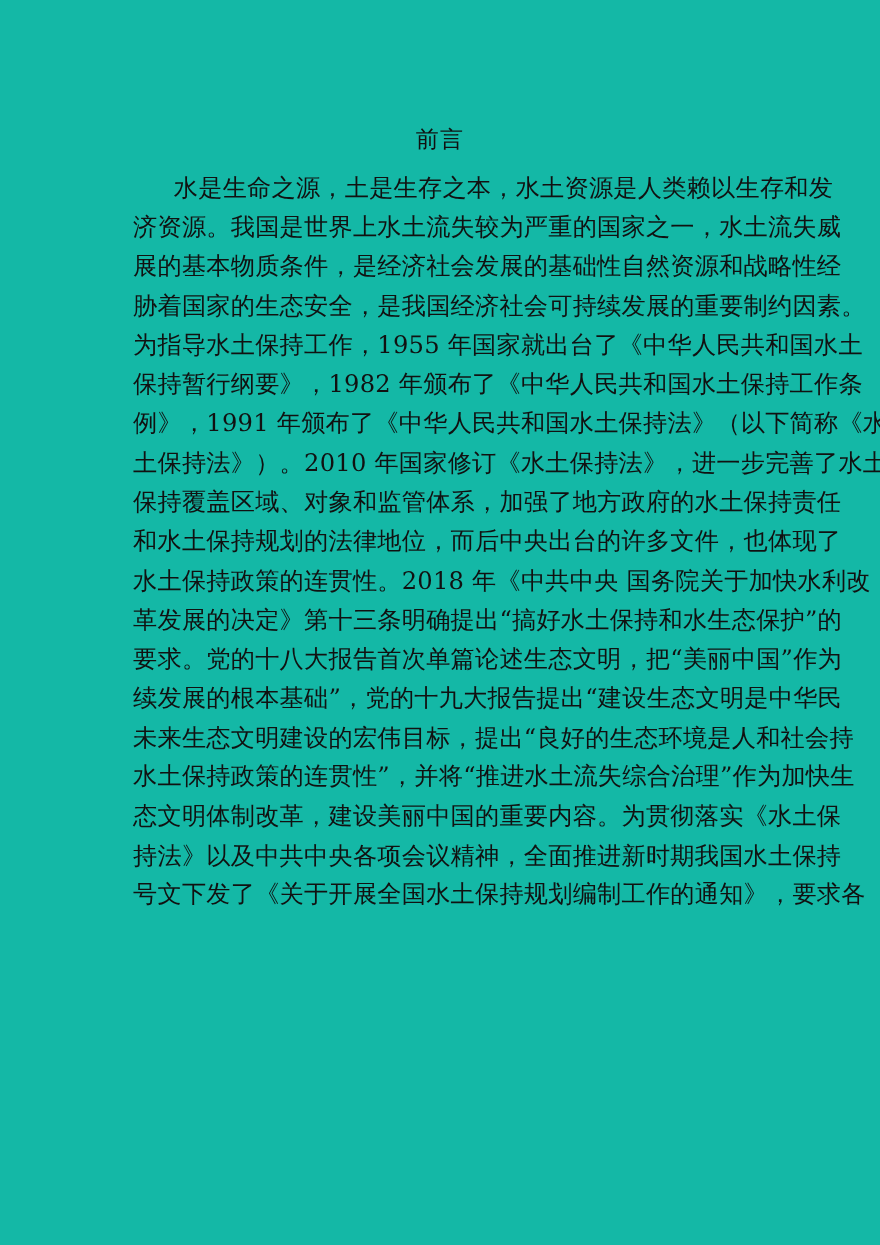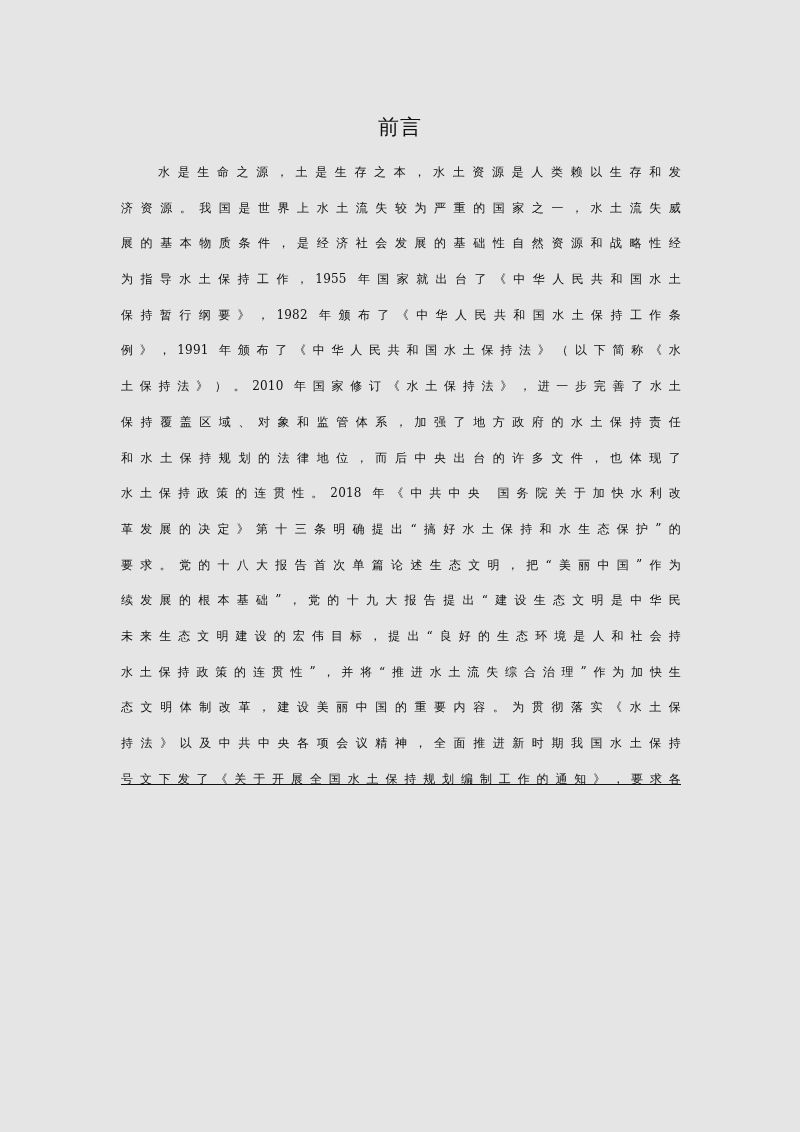--- a/index.html
+++ b/index.html
@@ -12,69 +12,69 @@
       height: 1132px;
       position: relative;
       overflow: hidden;
       color: #111111;
     }
     .page {
       position: absolute;
       left: 0; top: 0;
       width: 800px;
       height: 1132px;
-      background: #e5e5e5;
+      background: #14b8a6;
     }
     .title {
       position: absolute;
       top: 113px;
       left: 0;
       width: 800px;
       text-align: center;
       font-family: "DejaVu Sans", sans-serif;
       font-size: 21px;
       line-height: 28px;
       color: #111;
       letter-spacing: 1px;
     }
     .body-text {
       position: absolute;
       left: 121px;
       top: 157px;
       width: 560px;
       font-family: "DejaVu Serif", "Liberation Serif", serif;
-      font-size: 12px;
+      font-size: 22px;
       color: #111;
     }
     .line {
       height: 35.7px;
       line-height: 30px;
       white-space: nowrap;
       text-align: justify;
       text-align-last: justify;
       letter-spacing: 0.2px;
     }
     .line.first {
       padding-left: 37px;
     }
     .line.last {
       text-align-last: justify;
-      text-decoration: underline;
     }
   </style>
 </head>
 <body>
 
 <div class="page">
   <div class="title">前言</div>
 
   <div class="body-text">
     <div class="line first">水是生命之源，土是生存之本，水土资源是人类赖以生存和发</div>
     <div class="line">济资源。我国是世界上水土流失较为严重的国家之一，水土流失威</div>
     <div class="line">展的基本物质条件，是经济社会发展的基础性自然资源和战略性经</div>
+    <div class="line">胁着国家的生态安全，是我国经济社会可持续发展的重要制约因素。</div>
     <div class="line">为指导水土保持工作，1955 年国家就出台了《中华人民共和国水土</div>
     <div class="line">保持暂行纲要》，1982 年颁布了《中华人民共和国水土保持工作条</div>
     <div class="line">例》，1991 年颁布了《中华人民共和国水土保持法》（以下简称《水</div>
     <div class="line">土保持法》）。2010 年国家修订《水土保持法》，进一步完善了水土</div>
     <div class="line">保持覆盖区域、对象和监管体系，加强了地方政府的水土保持责任</div>
     <div class="line">和水土保持规划的法律地位，而后中央出台的许多文件，也体现了</div>
     <div class="line">水土保持政策的连贯性。2018 年《中共中央 国务院关于加快水利改</div>
     <div class="line">革发展的决定》第十三条明确提出“搞好水土保持和水生态保护”的</div>
     <div class="line">要求。党的十八大报告首次单篇论述生态文明，把“美丽中国”作为</div>
     <div class="line">续发展的根本基础”，党的十九大报告提出“建设生态文明是中华民</div>

